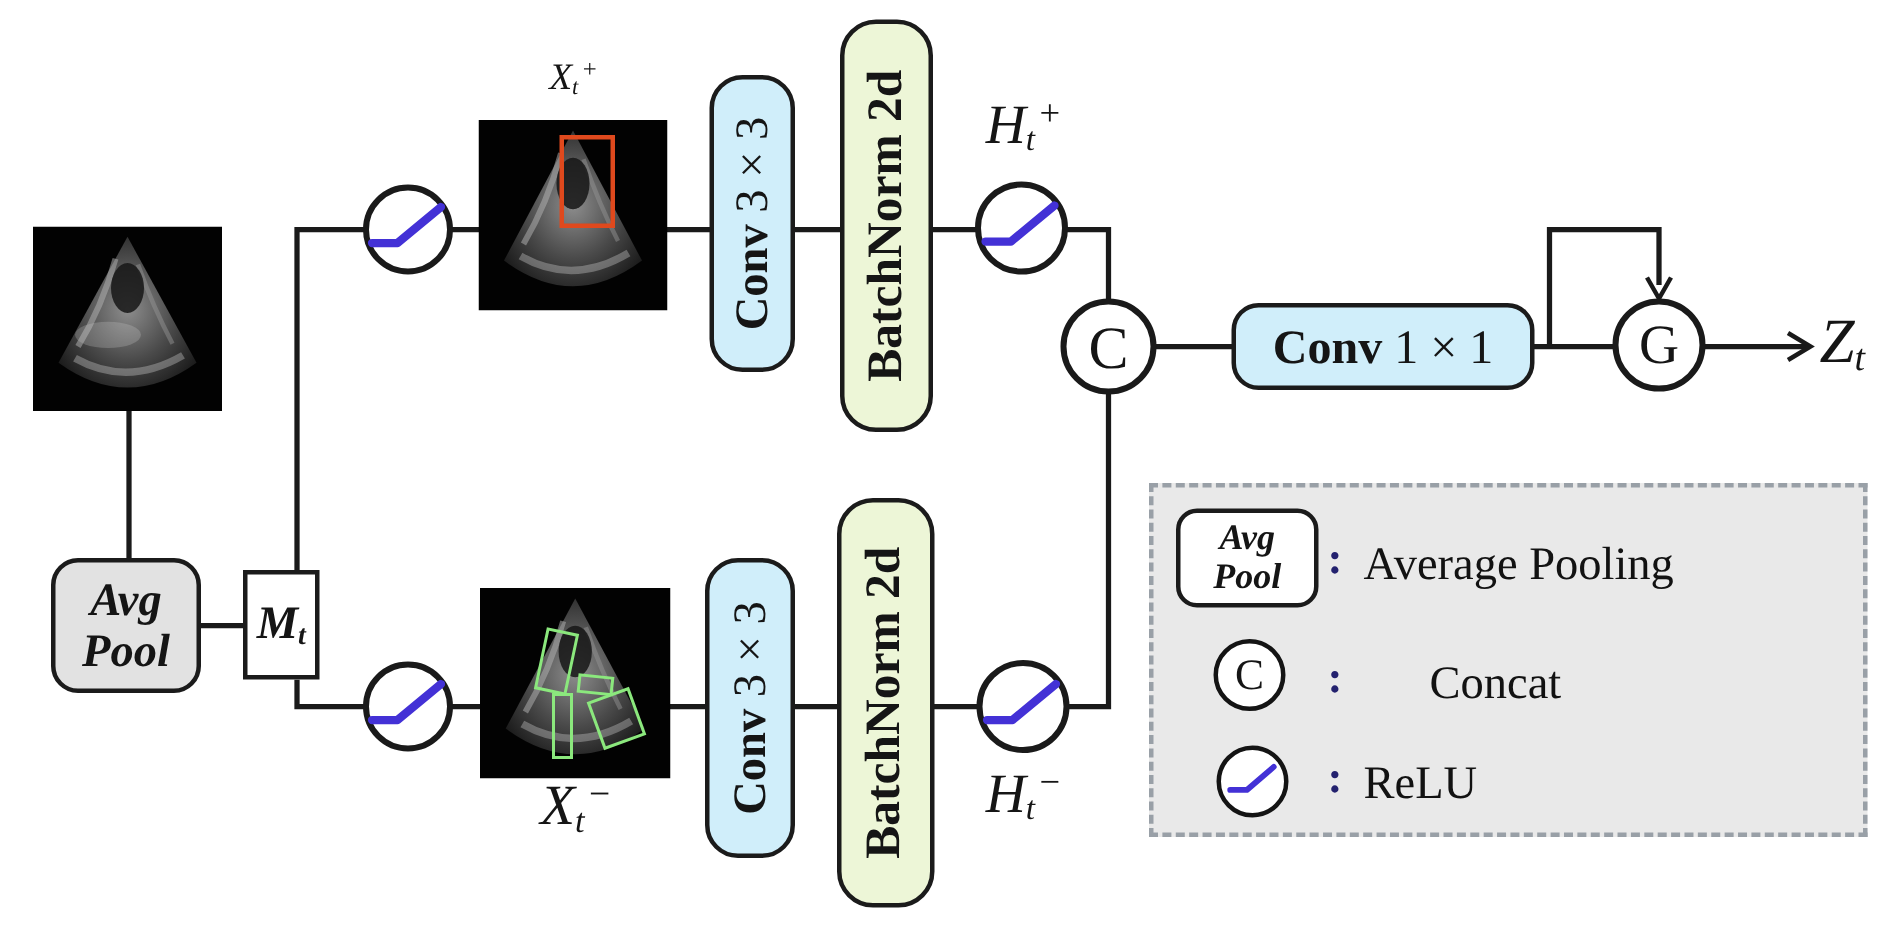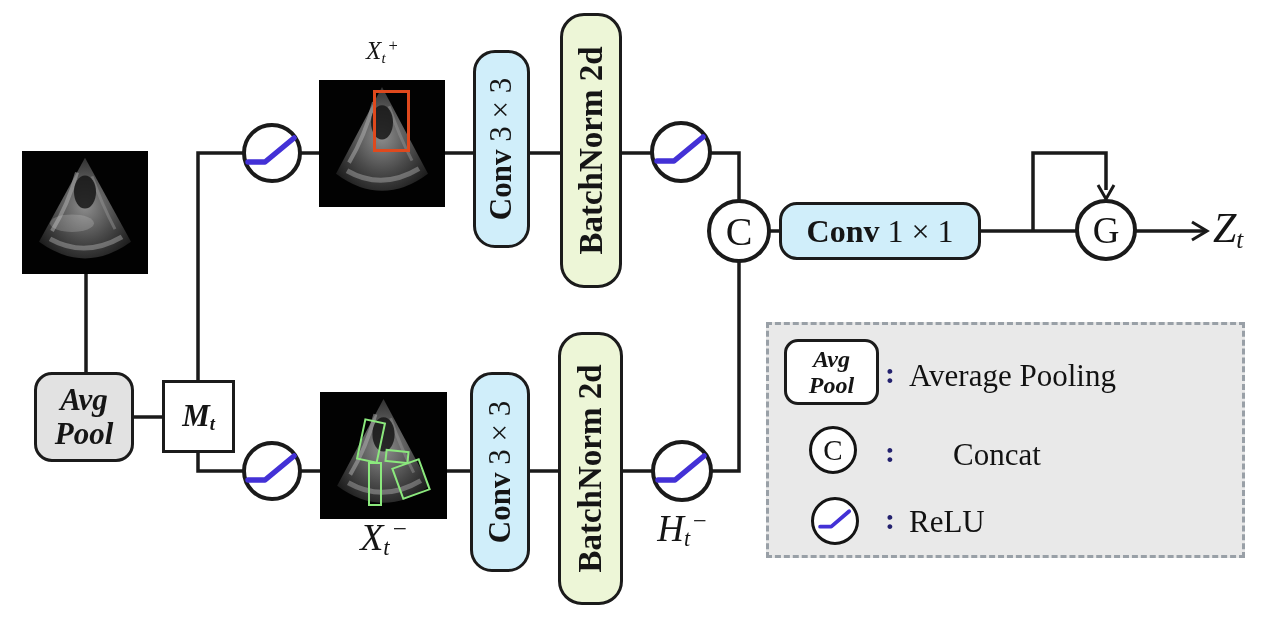--- a/index.html
+++ b/index.html
@@ -83,21 +83,21 @@
     </svg>
   </div>
 
   <div class="abs box round center" style="left:34px;top:372px;width:100px;height:90px;background:var(--avgpool_fill);">
     <div class="ml" style="font-weight:700;font-size:31px;line-height:1.1;">
       <div>Avg</div>
       <div>Pool</div>
     </div>
   </div>
 
-  <div class="abs box center" style="left:162px;top:380px;width:73px;height:73px;background:#ffffff;">
+  <div class="abs box center" style="left:162px;top:380px;width:51px;height:73px;background:#ffffff;">
     <div class="ml" style="font-weight:700;font-size:31px;"><span>M</span><sub style="font-style:italic;">t</sub></div>
   </div>
 
   <div class="abs center" style="left:319px;top:30px;width:126px;height:44px;">
     <div class="ml" style="font-size:25px;"><span>X</span><sub>t</sub><sup>+</sup></div>
   </div>
 
   <div class="echoimg" style="left:319px;top:80px;width:126px;height:127px;">
     <svg viewBox="0 0 126 126" preserveAspectRatio="none">
       <rect width="126" height="126" fill="#020202"></rect>
@@ -111,20 +111,23 @@
   </div>
 
   <div class="abs box round convfill center" style="left:473px;top:50px;width:57px;height:198px;border-radius:22px;">
     <span class="vtext" style="font-size:31px;"><span>Conv</span> <span class="sz hsz">3 × 3</span></span>
   </div>
 
   <div class="abs box bnfill center" style="left:560px;top:13px;width:62px;height:275px;border-radius:24px;">
     <span class="vtext" style="font-size:33px;">BatchNorm 2d</span>
   </div>
 
+  <div class="abs center" style="left:637px;top:62px;width:90px;height:44px;">
+    <div class="ml" style="font-size:37px;"><span>H</span><sub>t</sub><sup>+</sup></div>
+  </div>
 
   <div class="echoimg" style="left:320px;top:392px;width:127px;height:127px;">
     <svg viewBox="0 0 126 126" preserveAspectRatio="none">
       <rect width="126" height="126" fill="#020202"></rect>
       <path d="M63 7 L17 93 Q63 127 109 93 Z" fill="url(#coneGrad)"></path>
       <path d="M55 22 Q46 55 30 82" stroke="#b5b5b5" stroke-width="4" fill="none" opacity="0.5"></path>
       <path d="M70 26 Q80 55 93 80" stroke="#9a9a9a" stroke-width="3" fill="none" opacity="0.45"></path>
       <ellipse cx="63" cy="42" rx="11" ry="17" fill="#161616" opacity="0.85"></ellipse>
       <path d="M28 90 Q63 110 100 88" stroke="#d8d8d8" stroke-width="5" fill="none" opacity="0.35"></path>
     </svg>
@@ -147,21 +150,21 @@
   </div>
 
   <div class="abs center" style="left:636px;top:508px;width:92px;height:44px;">
     <div class="ml" style="font-size:37px;"><span>H</span><sub>t</sub><sup>−</sup></div>
   </div>
 
   <div class="abs center letter" style="left:709px;top:201px;width:60px;height:60px;font-size:40px;">
       <span>C</span>
     </div>
 
-  <div class="abs box round convfill center" style="left:779px;top:202px;width:202px;height:58px;">
+  <div class="abs box round convfill center" style="left:821px;top:202px;width:202px;height:58px;">
     <span style="font-size:32px;font-weight:700;white-space:nowrap;"><span>Conv</span> <span class="hsz">1 × 1</span></span>
   </div>
 
   <div class="abs center letter" style="left:1076px;top:200px;width:60px;height:60px;font-size:37px;">
       <span>G</span>
     </div>
 
   <div class="abs" style="left:1213px;top:207px;">
     <div class="ml" style="font-size:42px;"><span>Z</span><sub>t</sub></div>
   </div>

